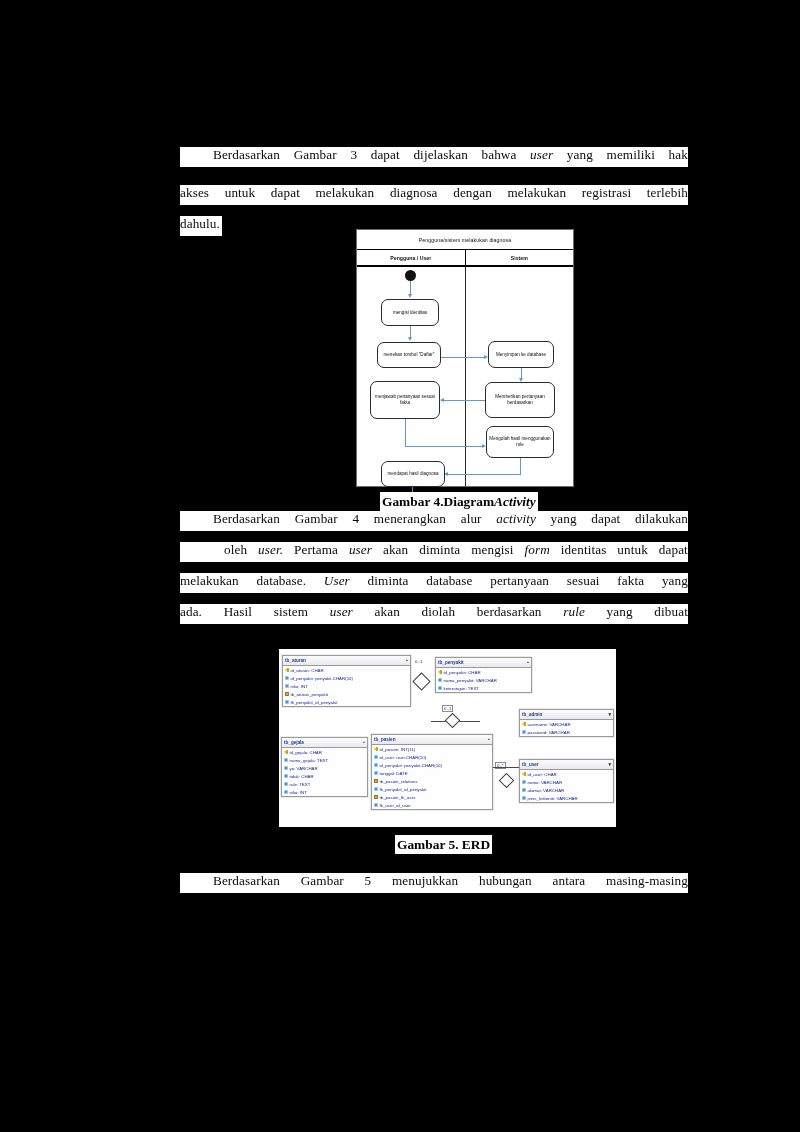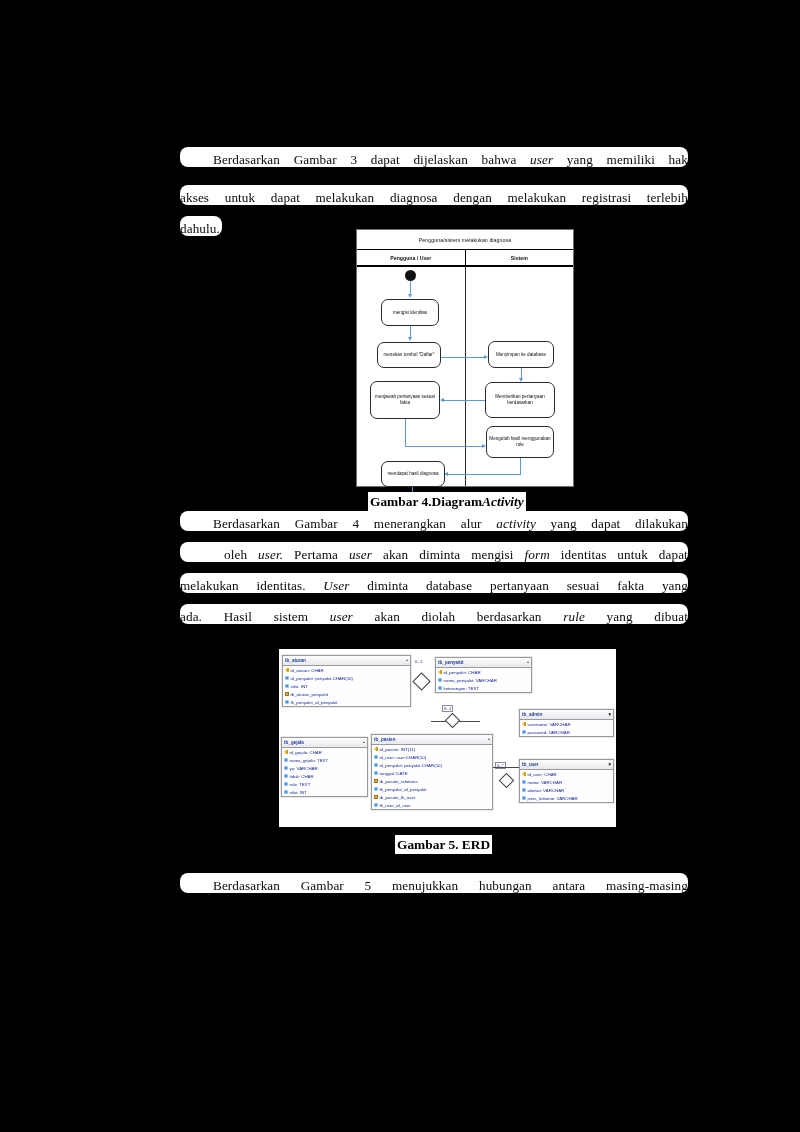--- a/index.html
+++ b/index.html
@@ -8,24 +8,23 @@
     font-family:"Liberation Serif", serif;
     position:relative;overflow:hidden;
   }
   .page{position:absolute;inset:0;}
 
   
   .para{position:absolute;left:180px;width:508px;}
   .line{
     background:#ffffff;color:#0a0a0a;
     font-size:13.2px;line-height:15px;
-    height:20px;display:flex;align-items:flex-end;
+    height:20px;display:flex;align-items:flex-start;
     white-space:nowrap;letter-spacing:.1px;
     box-sizing:border-box;
-    border-radius:8px;
   }
   .line.just{justify-content:space-between;}
   .line.ind{padding-left:33px;}
   .line.fit{width:max-content;padding-right:2px;}
   .line i{font-style:italic;}
   .w{display:inline-block;}
 
   
   .line.just .w{flex:0 0 auto;}
 
@@ -198,21 +197,21 @@
       <div class="arrow h" style="left:88px;top:209px;width:76px;"></div>
       <div class="ahead left" style="left:87px;top:206.6px;"></div>
 
       <div class="node" style="left:24px;top:196px;width:64px;height:26px;border-width:1.4px;">mendapat hasil diagnosa</div>
       <div class="arrow v" style="left:55px;top:222px;height:8px;"></div>
 
       <div class="dot-end" style="left:50px;top:230px;"></div>
     </div>
   </div>
 
-  <div class="caption" style="left:368px;top:492px;">
+  <div class="caption" style="left:380px;top:492px;">
     <span>Gambar 4.Diagram </span>
       <i>Activity</i>
   </div>
 
   <div class="para" style="top:511px;">
     <div class="line just ind">
       <span class="w">Berdasarkan</span>
       <span class="w">Gambar</span>
       <span class="w">4</span>
       <span class="w">menerangkan</span>
@@ -230,21 +229,21 @@
       <span class="w">akan</span>
       <span class="w">diminta</span>
       <span class="w">mengisi</span>
       <span class="w"><i>form</i></span>
       <span class="w">identitas</span>
       <span class="w">untuk</span>
       <span class="w">dapat</span>
     </div>
     <div class="line just" style="margin-top:11px;">
       <span class="w">melakukan</span>
-      <span class="w">identitas.</span>
+      <span class="w">database.</span>
       <span class="w"><i>User</i></span>
       <span class="w">diminta</span>
       <span class="w">database</span>
       <span class="w">pertanyaan</span>
       <span class="w">sesuai</span>
       <span class="w">fakta</span>
       <span class="w">yang</span>
     </div>
     <div class="line just" style="margin-top:11px;">
       <span class="w">ada.</span>

